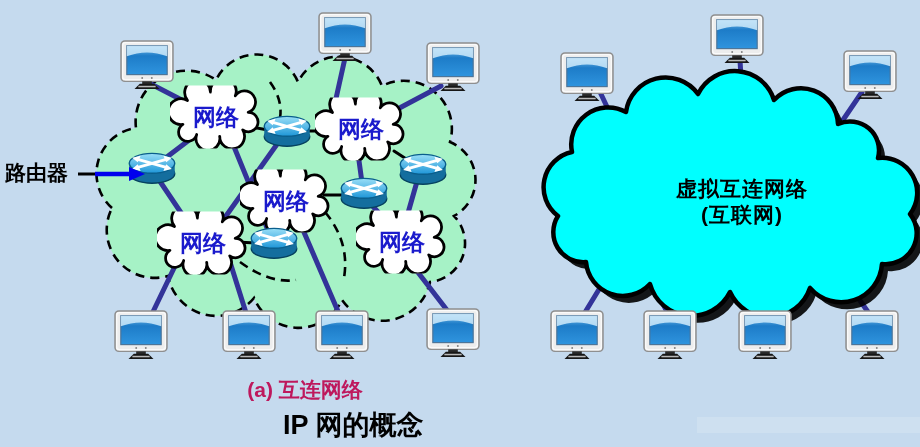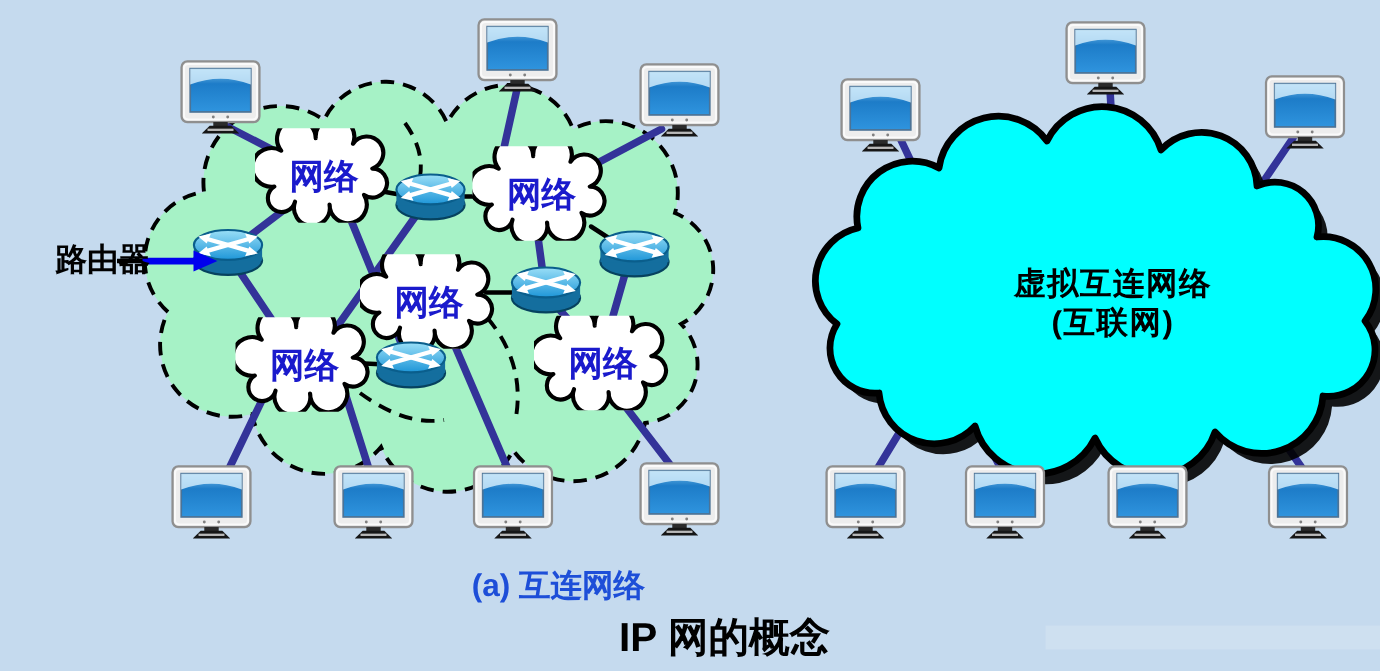--- a/index.html
+++ b/index.html
@@ -7,28 +7,28 @@
        font-family:"Liberation Sans",sans-serif;}
   .stage{position:absolute;left:0;top:0;width:920px;height:447px;}
   svg#scene{position:absolute;left:0;top:0;}
   .lnk{stroke:#333399;stroke-width:5;stroke-linecap:round;}
   .conn{stroke:#000;stroke-width:3;stroke-linecap:round;}
   .dash{fill:none;stroke:#000;stroke-width:2.6;stroke-dasharray:9 6;}
   .netlabel{font-family:"Liberation Sans",sans-serif;font-weight:bold;font-size:23px;
             fill:#1A1ACC;text-anchor:middle;}
   .cyanlabel{font-family:"Liberation Sans",sans-serif;font-weight:bold;font-size:21px;
              fill:#000;text-anchor:middle;letter-spacing:1px;}
-  .caption{position:absolute;font-weight:bold;font-size:21px;color:#1d4ed8;
-           text-align:right;white-space:nowrap;}
+  .caption{position:absolute;font-weight:bold;font-size:21px;color:#be185d;
+           text-align:center;white-space:nowrap;}
   #capA{left:180px;top:376px;width:250px;}
   #capB{left:595px;top:376px;width:290px;}
-  #pageTitle{position:absolute;left:283px;top:407px;width:400px;text-align:center;
+  #pageTitle{position:absolute;left:283px;top:407px;width:400px;text-align:left;
              font-weight:bold;font-size:27px;color:#000;white-space:nowrap;}
   #routerLabel{position:absolute;left:5px;top:159px;font-weight:bold;font-size:21px;
-               color:#000;white-space:nowrap;margin-left:32px;}
+               color:#000;white-space:nowrap;}
 </style>
 </head>
 <body>
 
 <div class="stage">
 <svg id="scene" width="920" height="447" viewBox="0 0 920 447">
   <defs>
     <linearGradient id="scr" x1="0" y1="0" x2="0" y2="1">
       <stop offset="0" stop-color="#7FC2EC"></stop>
       <stop offset="0.35" stop-color="#1D7CC8"></stop>

